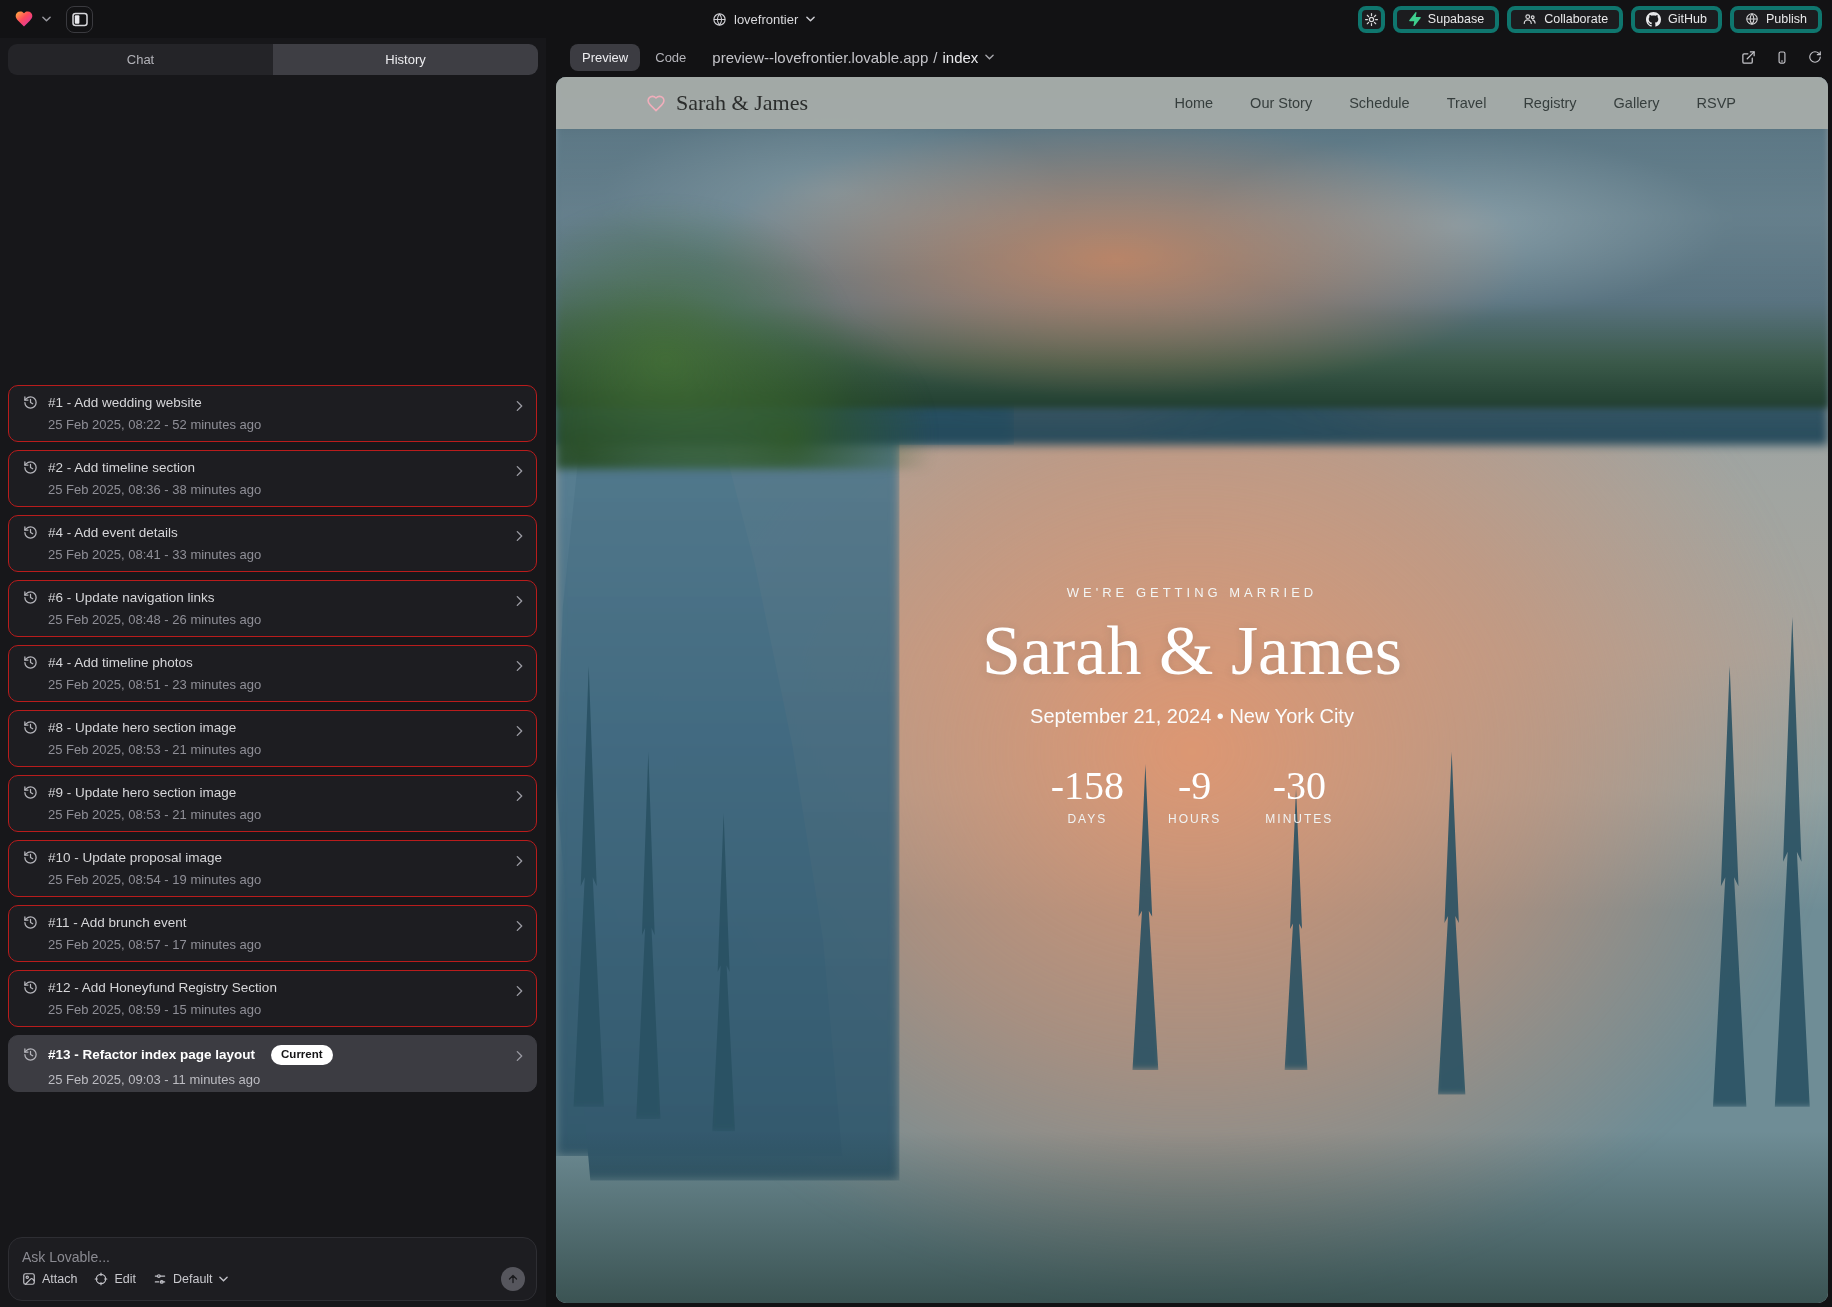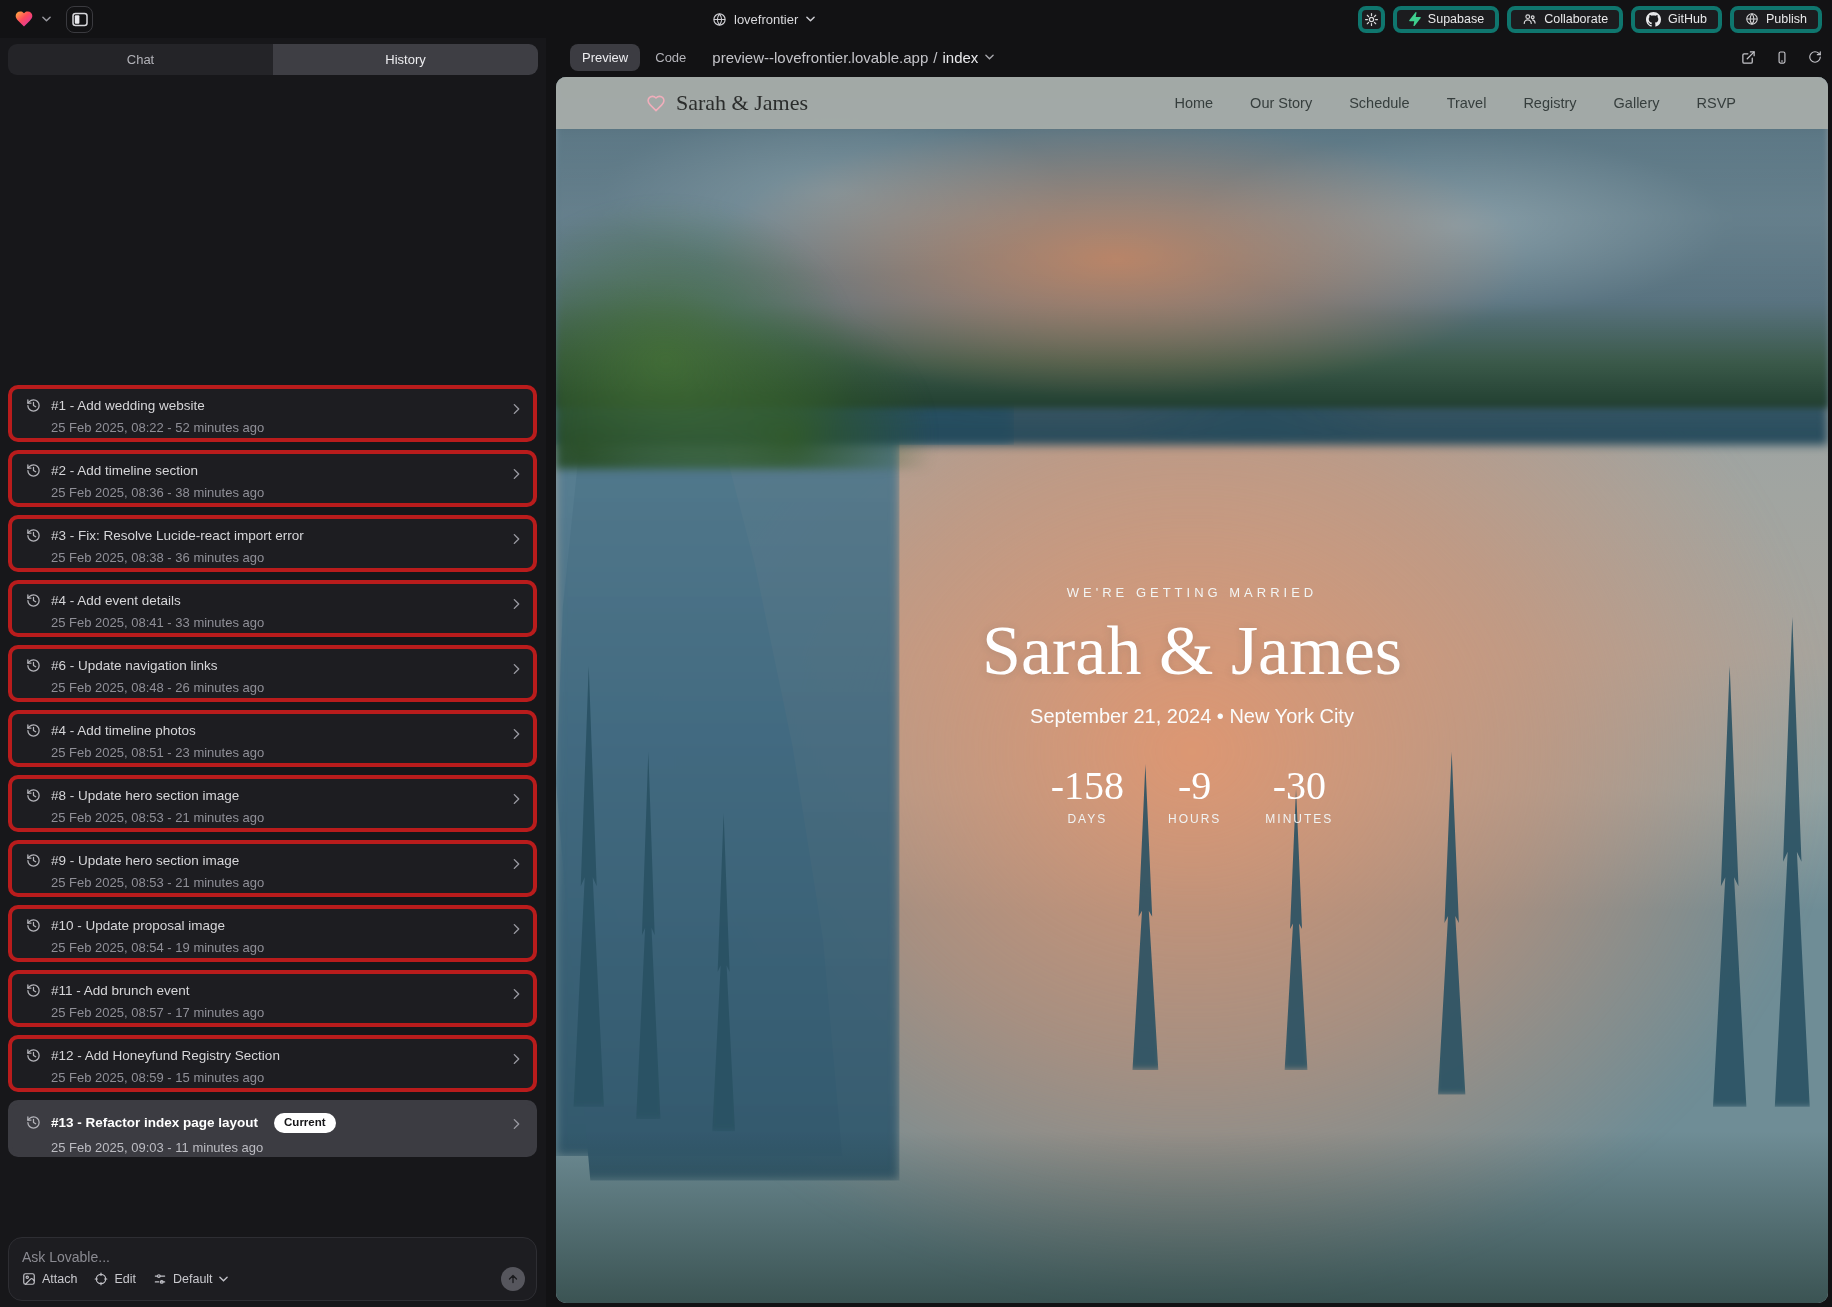--- a/index.html
+++ b/index.html
@@ -22,21 +22,21 @@
   .tb-btn.square{width:27px;padding:0;justify-content:center;}
   .tb-btn .icon{color:#d8d8da;}
 
   
   .sidebar{position:absolute;left:0;top:38px;width:546px;bottom:0;background:#17171a;}
   .tabbar{margin:6px 8px 0 8px;height:31px;display:flex;border-radius:9px;overflow:hidden;}
   .tab{flex:1;display:flex;align-items:center;justify-content:center;font-size:13px;cursor:pointer;}
   .tab-chat{background:#242428;color:#b2b2b8;}
   .tab-history{background:#3e3e44;color:#ededf0;}
   .history-list{position:absolute;top:347px;left:8px;right:9px;}
-  .h-item{position:relative;height:57px;margin-bottom:8px;border:4px solid #b91c1c;border-radius:10px;
+  .h-item{position:relative;height:57px;margin-bottom:8px;border:1px solid #b91c1c;border-radius:10px;
     background:#1d1d21;padding:9px 14px 0 14px;box-sizing:border-box;cursor:pointer;}
   .h-row1{display:flex;align-items:center;gap:10px;}
   .h-clock{color:#b6b6bc;}
   .h-title{font-size:13.5px;color:#d6d6d9;}
   .h-chev{position:absolute;right:13px;top:14px;color:#9a9aa2;}
   .h-time{margin:7px 0 0 25px;font-size:13px;color:#8f8f97;}
   .h-badge{background:#ffffff;color:#151517;font-size:11.5px;font-weight:700;line-height:1;
     padding:4px 10px;border-radius:999px;margin-left:6px;}
   .h-item.current{background:#3c3c42;border-color:#3c3c42;}
   .h-item.current .h-title{color:#ffffff;font-weight:700;}
@@ -279,39 +279,20 @@
   </div>
       <div class="h-item">
     <div class="h-row1">
       <span class="icon h-clock">
         <svg width="15" height="15" viewBox="0 0 24 24" fill="none" stroke="currentColor" stroke-width="2" stroke-linecap="round" stroke-linejoin="round">
           <path d="M3 12a9 9 0 1 0 9-9 9.75 9.75 0 0 0-6.74 2.74L3 8"></path>
               <path d="M3 3v5h5"></path>
               <path d="M12 7v5l3.5 2"></path>
             </svg>
       </span>
-      <span class="h-title">#3 - Fix: Resolve Lucide-react import error</span>
-
-      <span class="icon h-chev">
-        <svg width="7" height="12" viewBox="0 0 8 12">
-              <path d="M1.5 1l5 5-5 5" fill="none" stroke="currentColor" stroke-width="1.6" stroke-linecap="round" stroke-linejoin="round"></path>
-            </svg>
-      </span>
-    </div>
-    <div class="h-time">25 Feb 2025, 08:38 - 36 minutes ago</div>
-  </div>
-      <div class="h-item">
-    <div class="h-row1">
-      <span class="icon h-clock">
-        <svg width="15" height="15" viewBox="0 0 24 24" fill="none" stroke="currentColor" stroke-width="2" stroke-linecap="round" stroke-linejoin="round">
-          <path d="M3 12a9 9 0 1 0 9-9 9.75 9.75 0 0 0-6.74 2.74L3 8"></path>
-              <path d="M3 3v5h5"></path>
-              <path d="M12 7v5l3.5 2"></path>
-            </svg>
-      </span>
       <span class="h-title">#4 - Add event details</span>
 
       <span class="icon h-chev">
         <svg width="7" height="12" viewBox="0 0 8 12">
               <path d="M1.5 1l5 5-5 5" fill="none" stroke="currentColor" stroke-width="1.6" stroke-linecap="round" stroke-linejoin="round"></path>
             </svg>
       </span>
     </div>
     <div class="h-time">25 Feb 2025, 08:41 - 33 minutes ago</div>
   </div>

